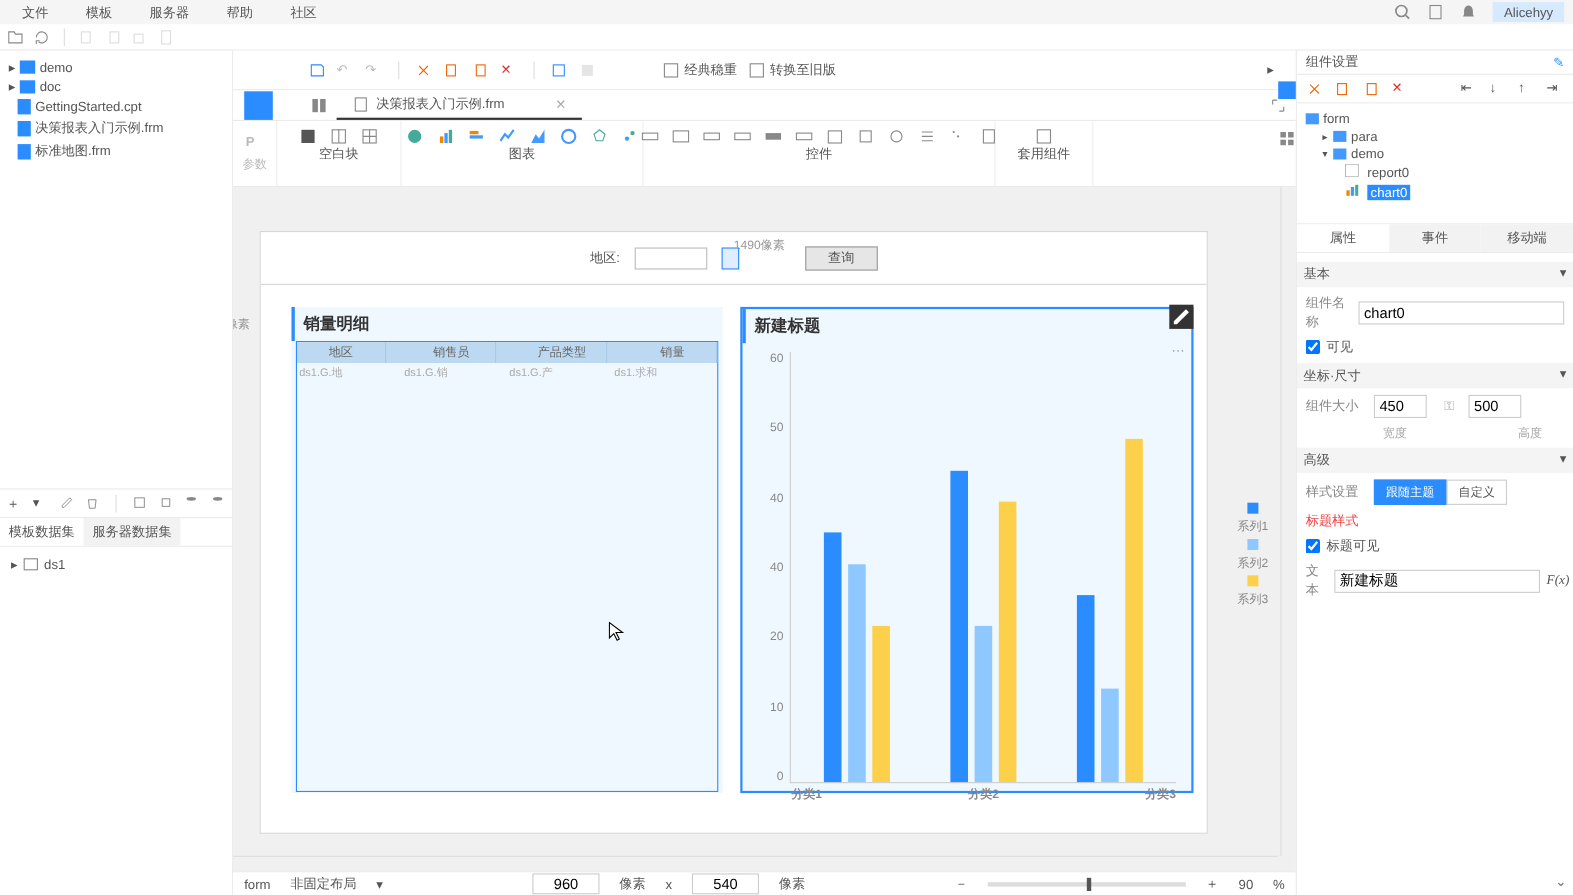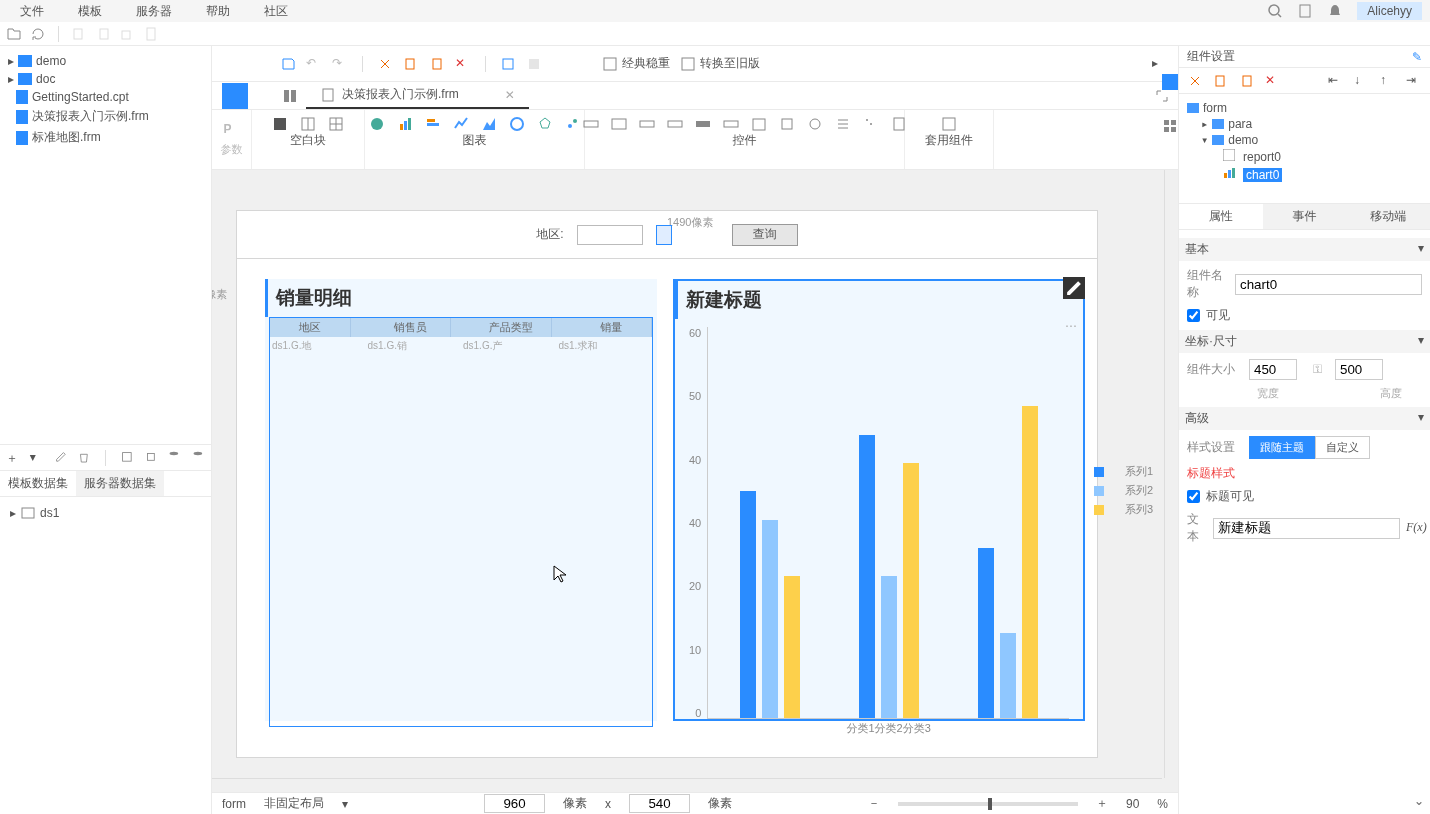--- a/index.html
+++ b/index.html
@@ -34,36 +34,36 @@
     .canvas-wrap { flex: 1; background: #f0f0f0; position: relative; overflow: hidden; }
     .canvas { position: absolute; left: 24px; top: 40px; width: 862px; height: 548px; background: #fff; border: 1px solid #d6d6d6; }
     .param-bar { position: absolute; left: 0; right: 0; top: 0; height: 48px; border-bottom: 1px solid #d6d6d6; display: flex; align-items: center; justify-content: center; gap: 60px; }
     .ruler-label { position: absolute; top: 4px; left: 50%; color: #999; font-size: 11px; }
     .dropdown-fld { width: 66px; height: 20px; border: 1px solid #bbb; display: inline-block; }
     .dropdown-btn { width: 16px; height: 20px; border: 1px solid #2a8cff; display: inline-block; background: #e0edff; }
     .btn-query { width: 66px; height: 22px; background: #e6e6e6; border: 1px solid #999; display: flex; align-items: center; justify-content: center; }
     .panel { position: absolute; background: #f0f8ff; border: 1px solid none; }
     .panel.left-p { left: 28px; top: 68px; width: 392px; height: 442px; }
     .panel.right-p { left: 436px; top: 68px; width: 412px; height: 442px; border: 2px solid #2a8cff; }
-    .panel-title { font-size: 19px; font-weight: bold; color: #333; padding: 6px 8px; border-left: 3px solid #2a8cff; }
+    .panel-title { font-size: 15px; font-weight: bold; color: #333; padding: 6px 8px; border-left: 3px solid #2a8cff; }
     .tbl-hdr { display: flex; background: #bdd9f2; color: #666; gap: 20px; }
     .tbl-hdr span { flex: 1; text-align: center; padding: 2px 0; border-right: 1px solid #a8c8e8; font-size: 11px; }
     .tbl-row { display: flex; color: #aaa; }
     .tbl-row span { flex: 1; text-align: left; padding: 2px 2px; font-size: 10px; overflow: hidden; white-space: nowrap; }
     .chart-area { padding: 8px 14px 4px; position: relative; height: calc(100% - 34px); }
     .edit-ico { position: absolute; right: -2px; top: -4px; width: 22px; height: 22px; background: #333; }
-    .chart-body { display: flex; height: 100%; }
+    .chart-body { display: flex; height: 100%; margin-left: 11px; }
     .y-axis { display: flex; flex-direction: column; justify-content: space-between; color: #888; font-size: 11px; text-align: right; padding-right: 6px; }
     .plot { flex: 1; position: relative; border-left: 1px solid #ccc; border-bottom: 1px solid #ccc; display: flex; align-items: flex-end; justify-content: space-around; padding: 0 2px; }
     .bar-grp { display: flex; gap: 6px; align-items: flex-end; }
     .bar { width: 16px; }
     .legend { position: absolute; right: -70px; top: 36%; display: flex; flex-direction: column; gap: 4px; font-size: 11px; color: #888; }
-    .leg-item { display: flex; align-items: center; gap: 21px; }
+    .leg-item { display: flex; align-items: center; gap: 4px; flex-direction: column; }
     .leg-sq { width: 10px; height: 10px; }
-    .x-labels { position: absolute; bottom: -18px; left: 0; right: 0; display: flex; justify-content: center; color: #888; font-size: 11px; }
+    .x-labels { position: absolute; bottom: -18px; left: 0; right: 0; display: flex; justify-content: space-between; color: #888; font-size: 11px; font-weight: bold; }
     .right-pane { width: 252px; border-left: 1px solid #eaeaea; display: flex; flex-direction: column; }
     .rp-head { height: 22px; display: flex; align-items: center; justify-content: space-between; padding: 0 8px; border-bottom: 1px solid #eaeaea; }
     .rp-tb { height: 26px; display: flex; align-items: center; padding: 0 8px; gap: 10px; border-bottom: 1px solid #eaeaea; }
     .comp-tree { padding: 6px 8px; flex: 0 0 110px; border-bottom: 1px solid #eaeaea; }
     .ct-item { display: flex; align-items: center; gap: 4px; padding: 1px 0; font-family: monospace; }
     .ct-item .hl { background: #2a8cff; color: #fff; padding: 0 3px; }
     .prop-tabs { display: flex; border-bottom: 1px solid #eaeaea; }
     .prop-tab { flex: 1; text-align: center; padding: 4px 0; background: #f2f2f2; }
     .prop-tab.active { background: #fff; }
     .prop-body { flex: 1; padding: 4px 8px; overflow: auto; }

